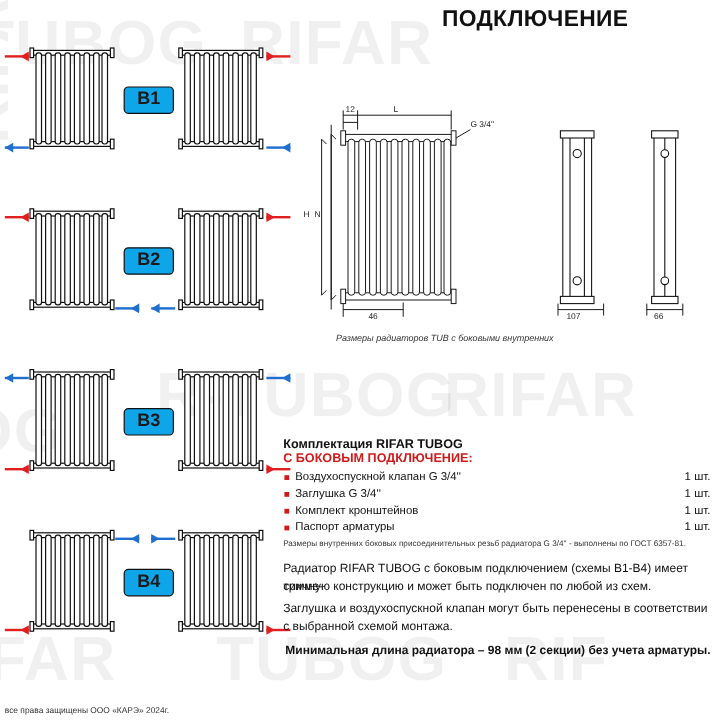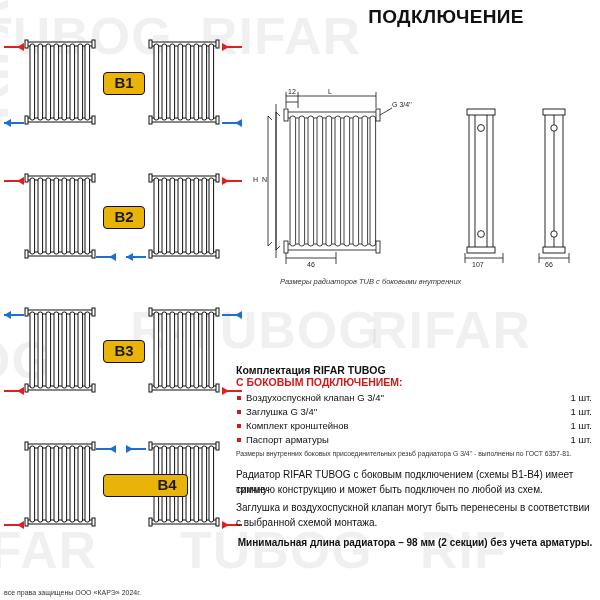--- a/index.html
+++ b/index.html
@@ -64,21 +64,21 @@
     position: absolute;
     top: 0;
   }
   .badge {
     position: absolute;
     border: 1.6px solid #111;
     border-radius: 4px;
     font-size: 15px;
     font-weight: bold;
     text-align: center;
-    background: #eab308;
+    background: #0ea5e9;
     line-height: 20px;
     width: 40px;
     height: 21px;
     z-index: 3;
   }
   .arrow {
     position: absolute;
     height: 0;
     z-index: 3;
   }
@@ -439,21 +439,21 @@
         <div class="head" style="right:0; border-left:none; border-right:7px solid #1f6fd0;"></div>
     </div>
     <div class="arrow red rev" style="left:222px; top:86px; width:20px;">
       <div class="shaft"></div>
         <div class="head" style="left:0;"></div>
     </div>
     <div class="arrow blue rev" style="left:126px; top:10px; width:20px;">
       <div class="shaft"></div>
         <div class="head rev" style="left:0;"></div>
     </div>
-    <div class="badge" style="left:103px; top:36px;padding-left:43px;">B4</div>
+    <div class="badge" style="left:103px; top:36px;">B4</div>
   </div>
 
   <svg style="position:absolute; left:246px; top:86px; z-index:2;" width="170" height="180" viewBox="0 0 170 180">
     <g stroke="#111" stroke-width="0.8" fill="none">
 
       <line x1="30" y1="18" x2="30" y2="172" stroke-dasharray="0"></line>
       <line x1="22" y1="30" x2="22" y2="160"></line>
       <line x1="22" y1="30" x2="26" y2="34"></line>
       <line x1="22" y1="160" x2="26" y2="156"></line>
       <line x1="30" y1="26" x2="30" y2="164"></line>
@@ -530,21 +530,21 @@
       <line x1="84" y1="1" x2="84" y2="11"></line>
       <line x1="114" y1="1" x2="114" y2="11"></line>
     </g>
   </svg>
   <div class="dim" style="left:472px; top:261px;">107</div>
   <div class="dim" style="left:545px; top:261px;">66</div>
 
   <div class="cap" style="left:280px; top:277px;">Размеры радиаторов TUB с боковыми внутренних</div>
 
   <div class="kit-title1">Комплектация RIFAR TUBOG</div>
-  <div class="kit-title2">С БОКОВЫМ ПОДКЛЮЧЕНИЕМ:</div>
+  <div class="kit-title2">С БОКОВЫМ ПОДКЛЮЧЕНИЕ:</div>
 
   <div class="kit-list">
     <div class="kit-row">
       <span class="nm">Воздухоспускной клапан G 3/4''</span>
       <span class="qty">1 шт.</span>
     </div>
     <div class="kit-row">
       <span class="nm">Заглушка G 3/4''</span>
       <span class="qty">1 шт.</span>
     </div>

